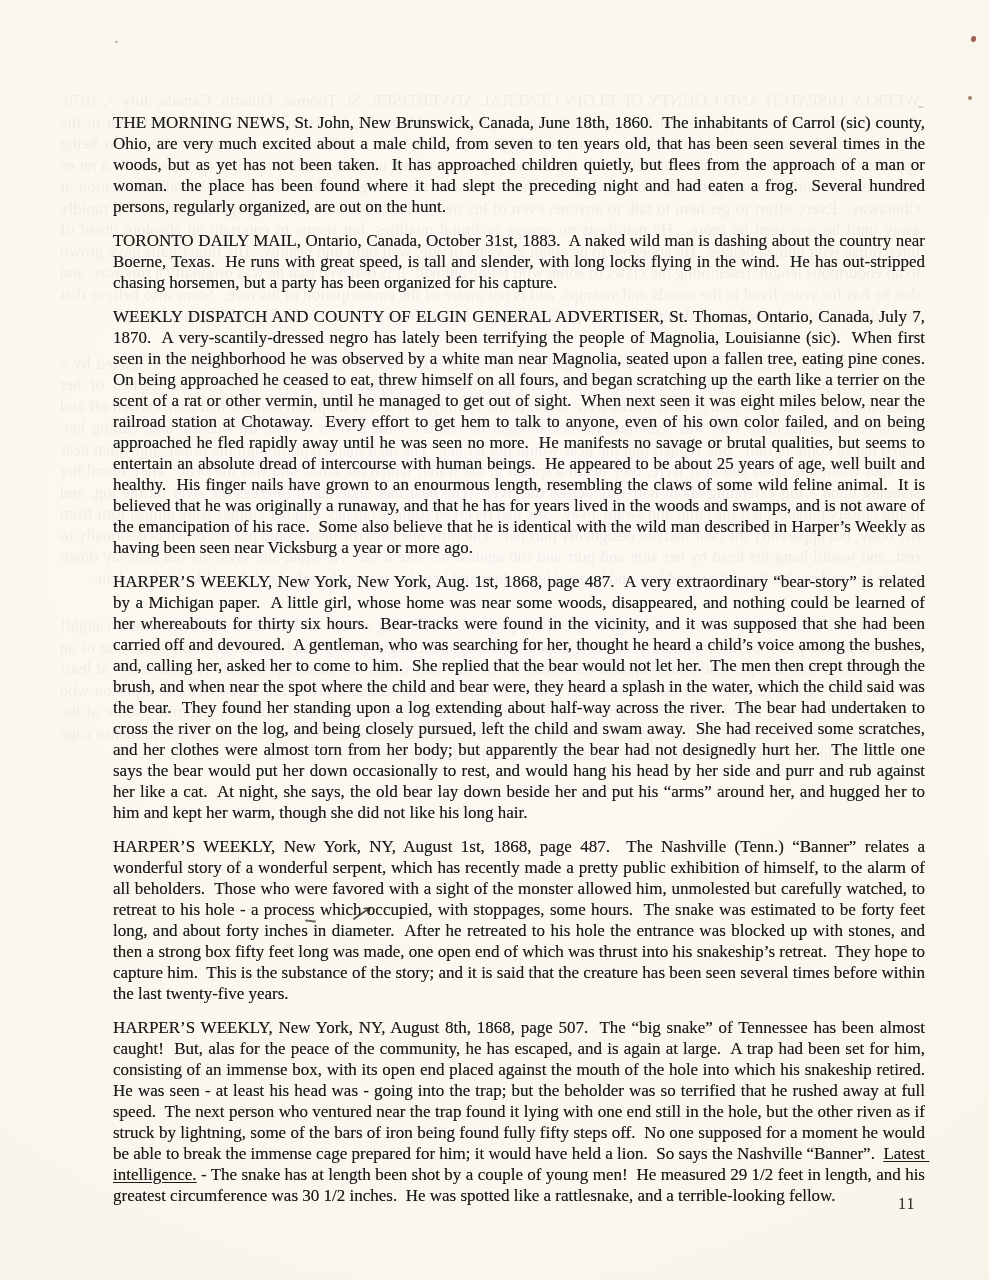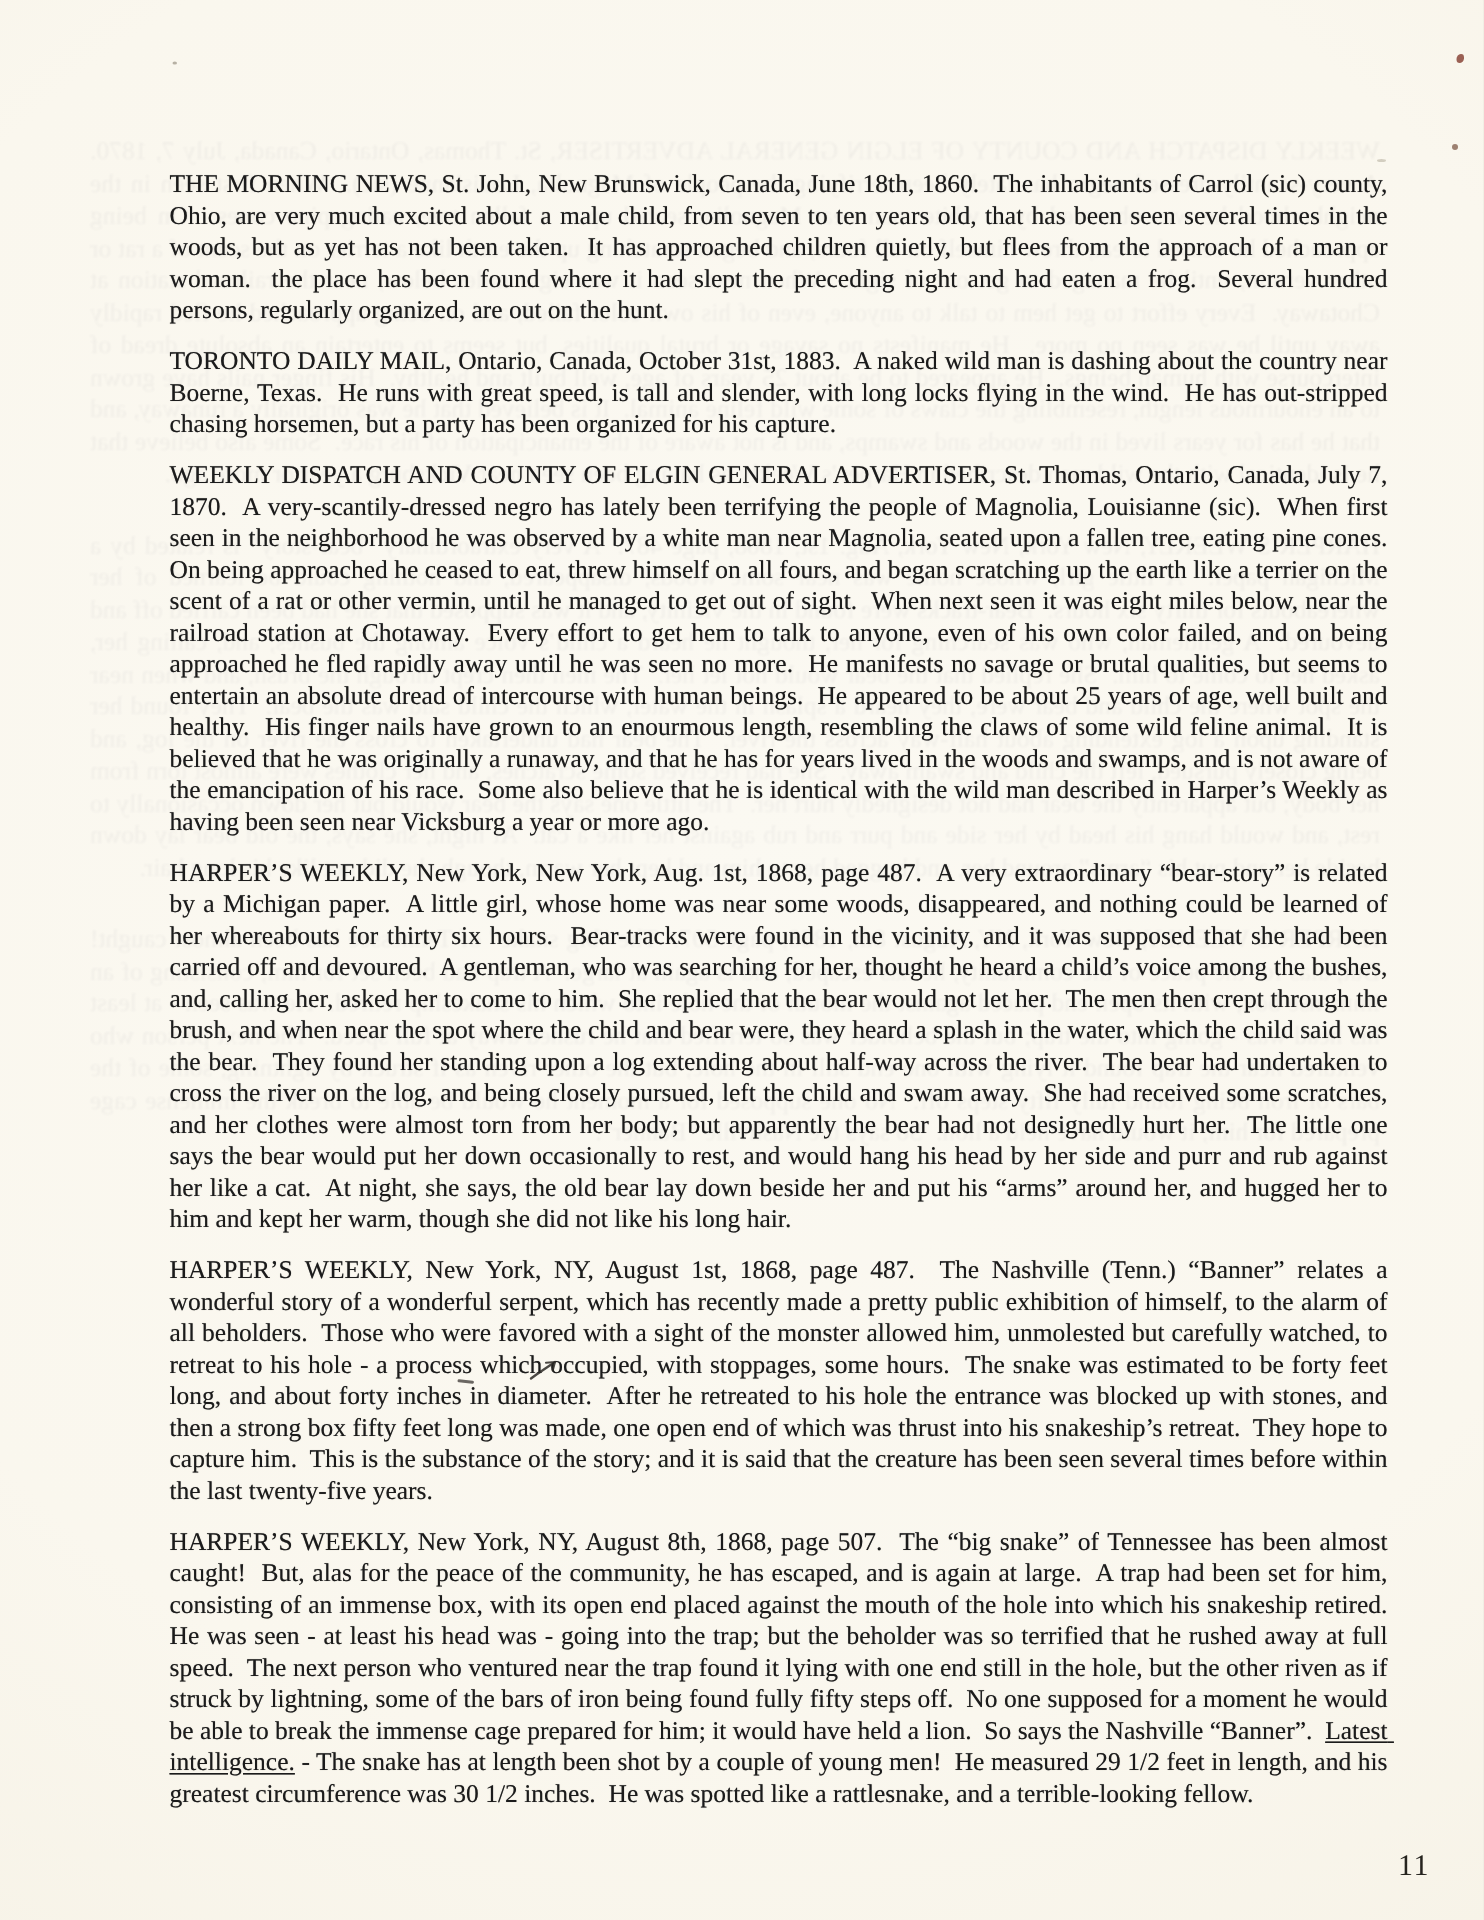--- a/index.html
+++ b/index.html
@@ -44,26 +44,25 @@
   .text-block p {
     margin: 0 0 13px 0;
     white-space: pre-wrap;
   }
   .underlined {
     text-decoration: underline;
     text-underline-offset: 2px;
   }
   .page-number {
     position: absolute;
-    left: 898px; top: 1233px;
+    left: 898px; top: 1195px;
     z-index: 2;
     color: #26241f;
-    font-size: 20px;
+    font-size: 16px;
     letter-spacing: 1px;
-    margin-left: 34px;
   }
   
   .pen-mark {
     position: absolute;
     left: 352px; top: 904px;
     width: 22px; height: 18px;
     z-index: 3;
     opacity: 0.85;
   }
   .pen-tick {

